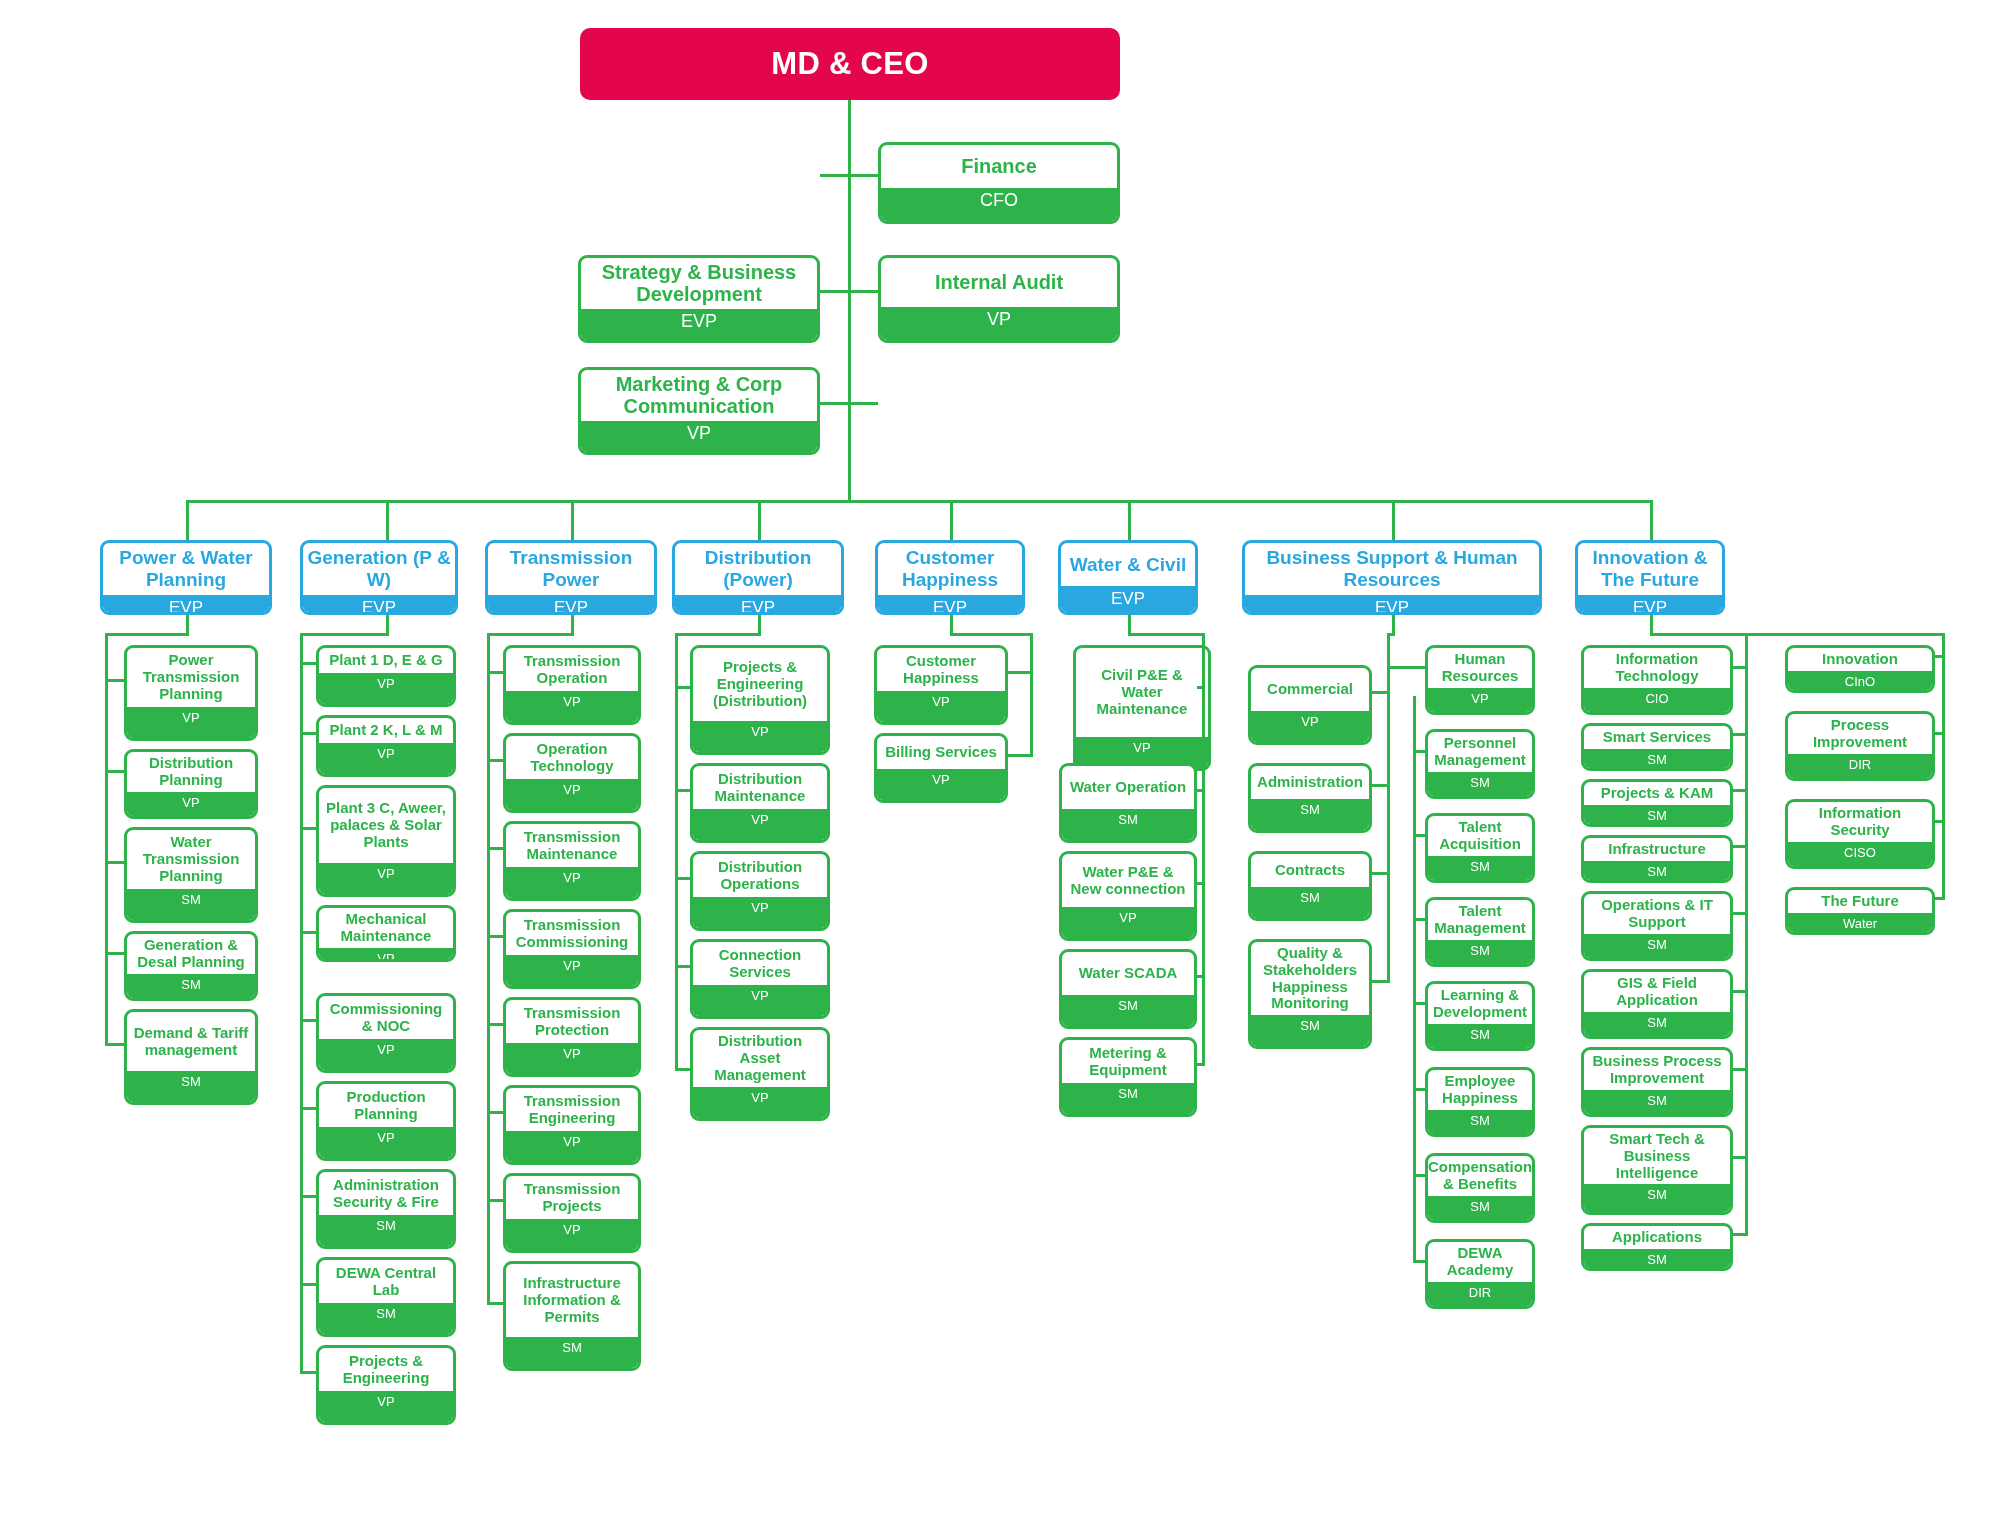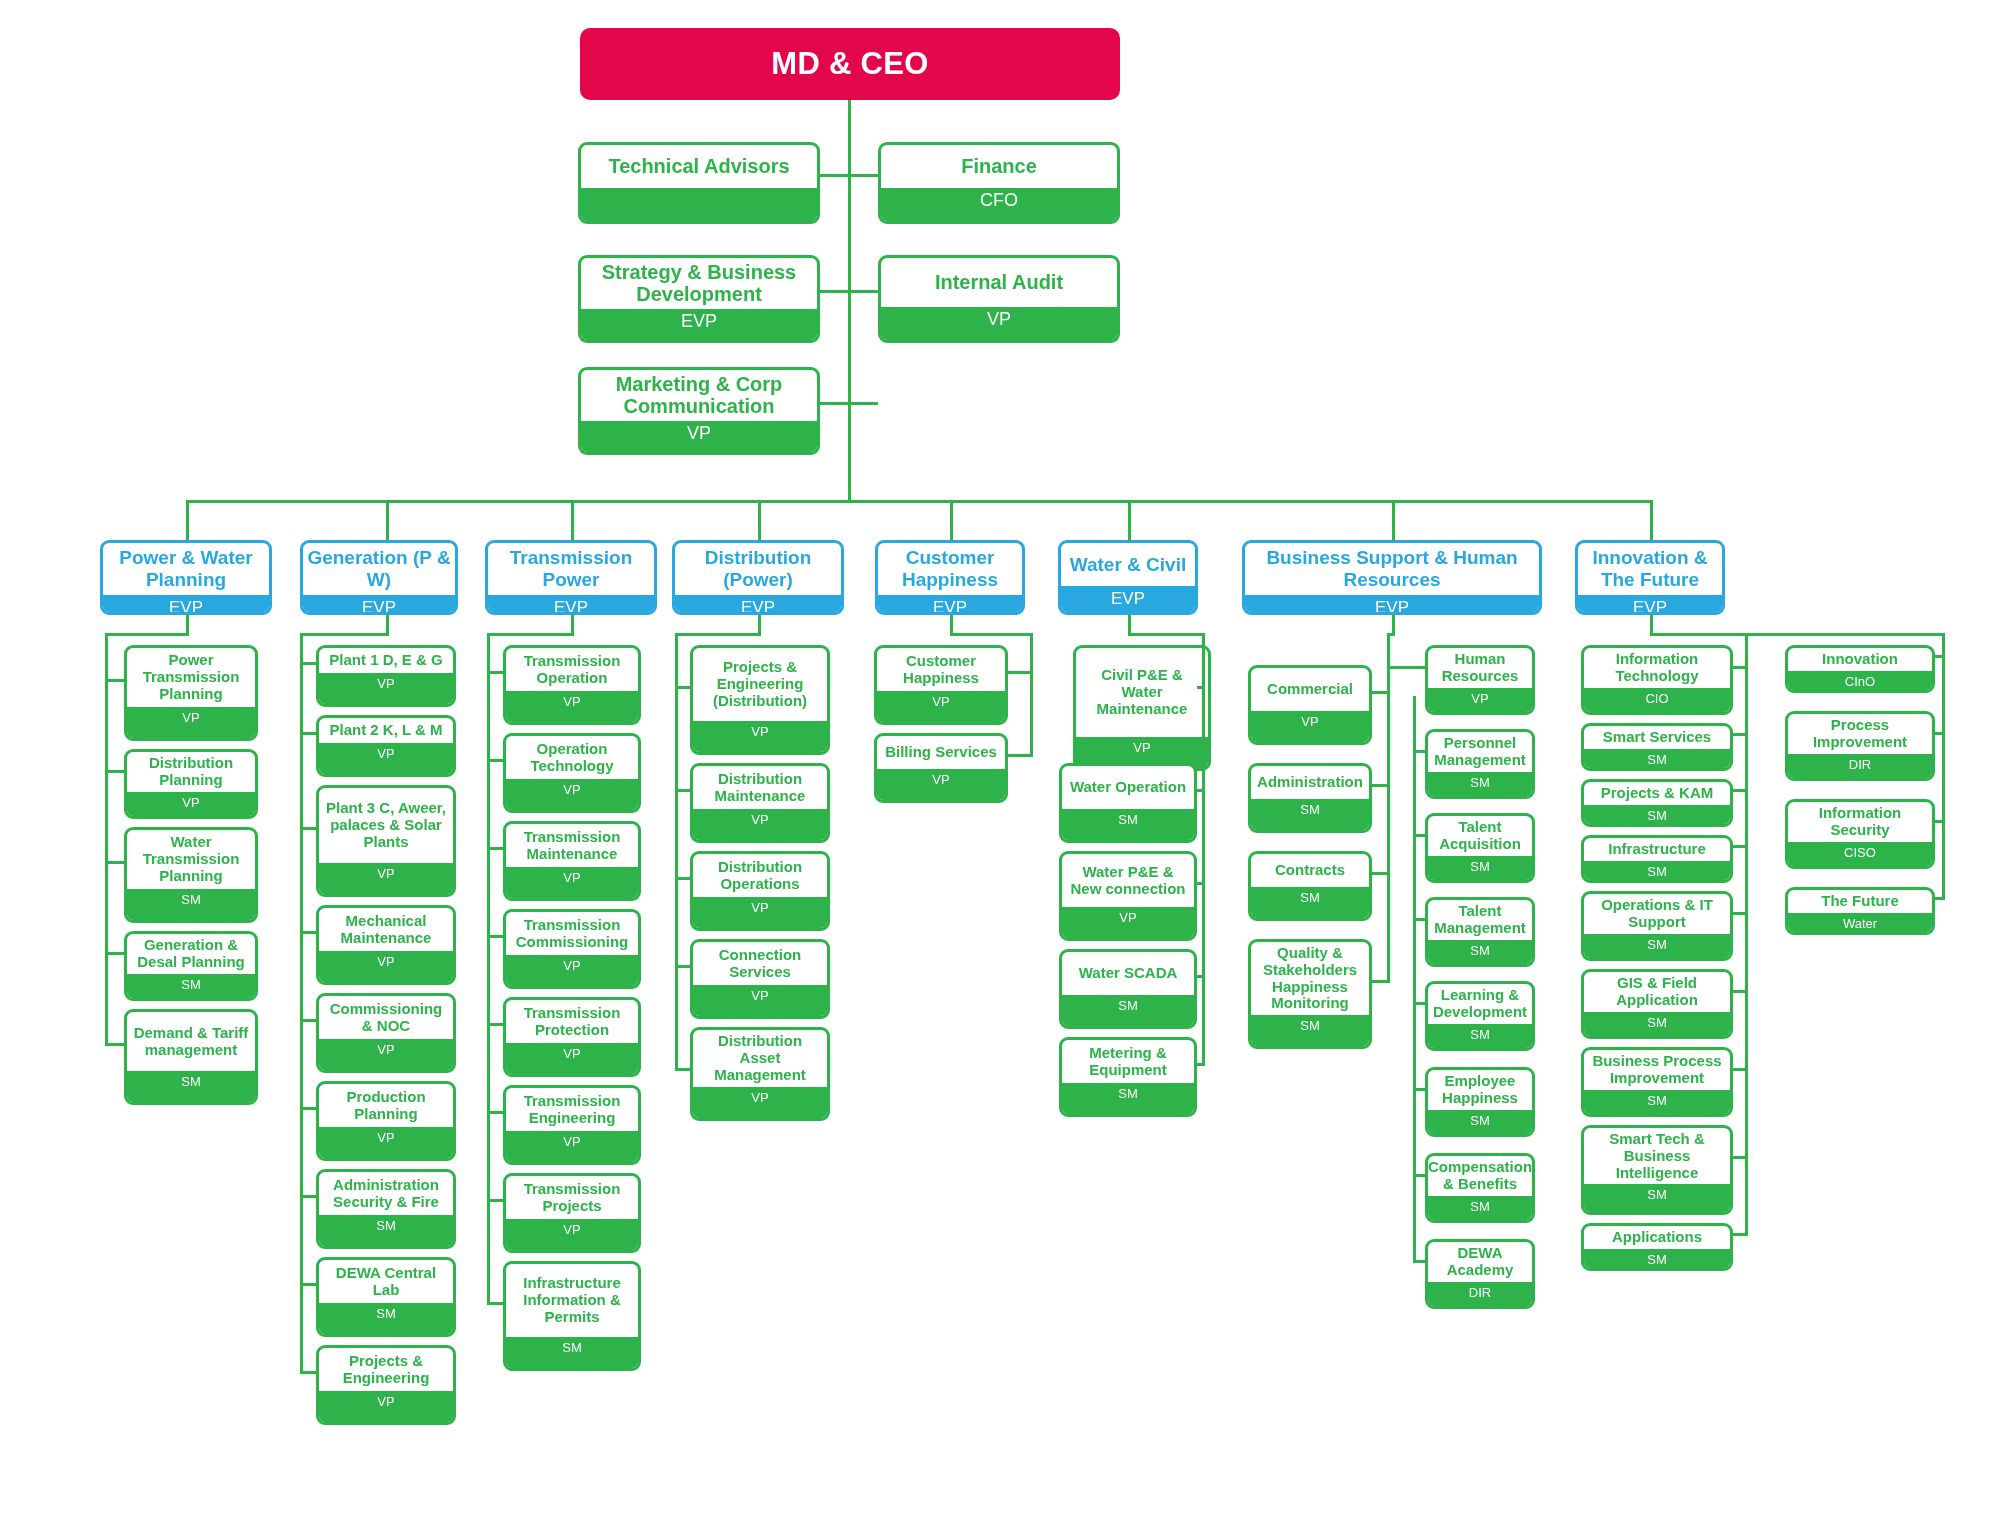--- a/index.html
+++ b/index.html
@@ -30,24 +30,20 @@
 
   
   .ln{position:absolute;background:#2db34a;}
 </style>
 </head>
 <body>
 
 <div id="root">
     <div class="ceo" style="left: 580px; top: 28px; width: 540px; height: 72px;">
       <span>MD &amp; CEO</span>
-    </div>
-    <div class="node" style="left: 578px; top: 142px; width: 242px; height: 82px;">
-      <div class="title" style="font-size: 20px;">Technical Advisors</div>
-      <div class="role" style="height: 30px; font-size: 18px; line-height: 24px; padding-top: 0px;"></div>
     </div>
     <div class="node" style="left: 578px; top: 255px; width: 242px; height: 88px;">
       <div class="title" style="font-size: 20px;">Strategy &amp; Business Development</div>
       <div class="role" style="height: 30px; font-size: 18px; line-height: 24px; padding-top: 0px;">EVP</div>
     </div>
     <div class="node" style="left: 578px; top: 367px; width: 242px; height: 88px;">
       <div class="title" style="font-size: 20px;">Marketing &amp; Corp Communication</div>
       <div class="role" style="height: 30px; font-size: 18px; line-height: 24px; padding-top: 0px;">VP</div>
     </div>
     <div class="node" style="left: 878px; top: 142px; width: 242px; height: 82px;">
@@ -139,21 +135,21 @@
       <div class="role" style="height: 28px; font-size: 13px; line-height: 22px; padding-top: 0px;">VP</div>
     </div>
     <div class="node" style="left: 316px; top: 715px; width: 140px; height: 62px;">
       <div class="title" style="font-size: 15px;">Plant 2 K, L &amp; M</div>
       <div class="role" style="height: 28px; font-size: 13px; line-height: 22px; padding-top: 0px;">VP</div>
     </div>
     <div class="node" style="left: 316px; top: 785px; width: 140px; height: 112px;">
       <div class="title" style="font-size: 15px;">Plant 3 C, Aweer, palaces &amp; Solar Plants</div>
       <div class="role" style="height: 28px; font-size: 13px; line-height: 22px; padding-top: 0px;">VP</div>
     </div>
-    <div class="node" style="left: 316px; top: 905px; width: 140px; height: 80px;">
+    <div class="node" style="left: 316px; top: 905px; width: 140px; height: 57px;">
       <div class="title" style="font-size: 15px;">Mechanical Maintenance</div>
       <div class="role" style="height: 28px; font-size: 13px; line-height: 22px; padding-top: 0px;">VP</div>
     </div>
     <div class="node" style="left: 316px; top: 993px; width: 140px; height: 80px;">
       <div class="title" style="font-size: 15px;">Commissioning &amp; NOC</div>
       <div class="role" style="height: 28px; font-size: 13px; line-height: 22px; padding-top: 0px;">VP</div>
     </div>
     <div class="node" style="left: 316px; top: 1081px; width: 140px; height: 80px;">
       <div class="title" style="font-size: 15px;">Production Planning</div>
       <div class="role" style="height: 28px; font-size: 13px; line-height: 22px; padding-top: 0px;">VP</div>

